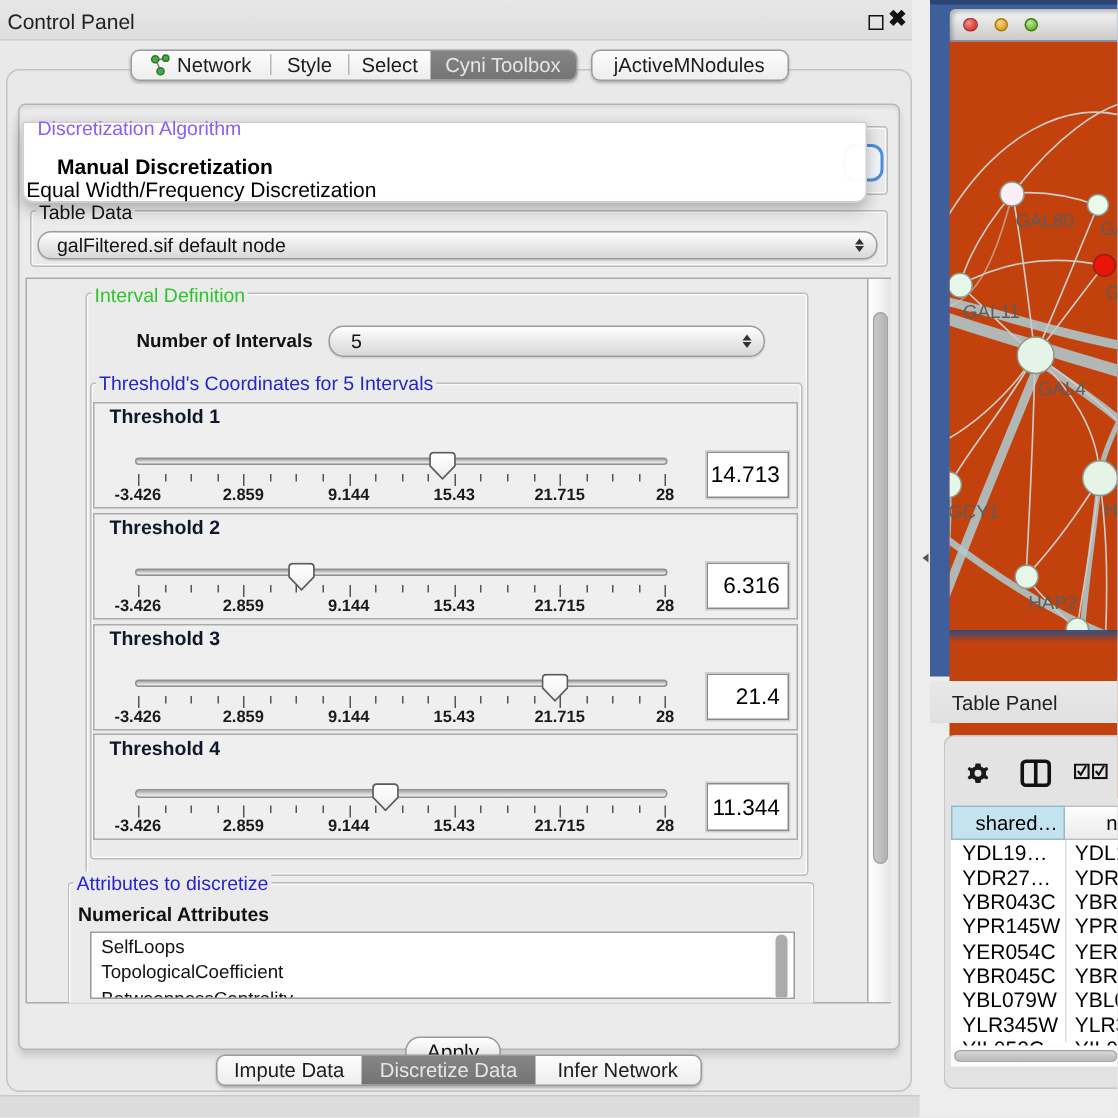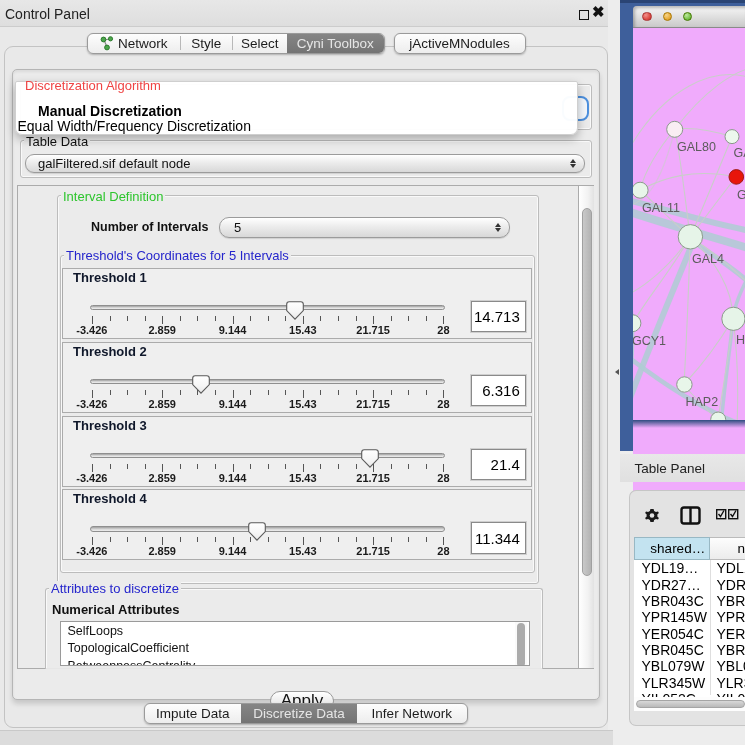--- a/index.html
+++ b/index.html
@@ -57,39 +57,39 @@
   outline:1px solid #cfcfcf; font-size:15px; color:#000; text-align:right; padding:6.5px 5.5px 0 0; }
 
 
 #attrlist { left:59.5px; top:620.5px; width:470px; height:45.5px; background:#ffffff; border:1px solid #9a9a9a; overflow:hidden; }
 .attritem { position:absolute; left:7px; font-size:12.5px; color:#111; }
 #attrscroll { position:absolute; right:1.5px; top:0.5px; width:12px; height:44.5px; background:#fafafa; }
 #attrthumb { position:absolute; left:2px; top:1px; width:8px; height:44px; border-radius:4px; background:#ababab; }
 
 
 #apply { left:270px; top:691px; width:64px; height:19.5px; background:linear-gradient(#ffffff,#ededed 50%,#dcdcdc);
-  border:1px solid #999; border-radius:10px; font-size:17px; color:#111; display:flex; align-items:center; justify-content:center; }
+  border:1px solid #999; border-radius:10px; font-size:14px; color:#111; display:flex; align-items:center; justify-content:center; }
 
 
 #popup { left:14.5px; top:80.5px; width:563.5px; height:54px; background:rgba(255,255,255,0.97);
   border:1px solid #cfcfcf; border-radius:2px 2px 7px 7px; box-shadow:0 4px 10px rgba(0,0,0,0.28); z-index:50; }
-#popup .ghost { position:absolute; left:9.5px; top:-4px; font-size:13px; color:#ef4444; }
+#popup .ghost { position:absolute; left:9.5px; top:-4px; font-size:13px; color:#8b5cf6; }
 #popup .sel { position:absolute; left:0; right:0; top:7px; text-align:center; font-size:13px; font-weight:bold; color:#a9a9a9; }
 #popup .it1 { position:absolute; left:1.5px; top:21px; font-size:14px; font-weight:bold; color:#000;margin-left:21px; }
 #popup .it2 { position:absolute; left:2px; top:36px; font-size:14px; color:#000; }
 
 
 #rightbg { left:608px; top:0; width:137px; height:745px; background:#ededed; }
 #bluewin { left:620px; top:0; width:125px; height:451px; background:#3e5f9b; }
 #bluewin .topline { position:absolute; left:0; top:0; width:100%; height:3px; background:#2a4474; }
 #nettitle { position:absolute; left:13px; top:6px; width:112px; height:21.5px;
   background:linear-gradient(#f7f7f7,#c9c9c9); border-bottom:1px solid #8a8a8a; border-radius:4px 0 0 0;
   box-shadow:inset 2px 2px 3px rgba(0,0,0,0.25); }
 .light { position:absolute; top:11.7px; width:9.4px; height:9.4px; border-radius:50%; }
-#netcanvas { position:absolute; left:13px; top:27.5px; width:112px; height:504px; background:#f0abfc; overflow:hidden; }
+#netcanvas { position:absolute; left:13px; top:27.5px; width:112px; height:504px; background:#c2410c; overflow:hidden; }
 #netshadow { position:absolute; left:13px; top:420px; width:112px; height:8px;
   background:linear-gradient(#2e4c80,rgba(62,95,155,0)); }
 
 #tptitle { left:620px; top:454px; width:125px; height:28px; background:linear-gradient(#e8e8e8,#e0e0e0); }
 #tptitle .t { position:absolute; left:14.5px; top:7px; font-size:13.5px; color:#222; }
 #tablepanel { left:629px; top:489.5px; width:116px; height:236.5px; background:#e3e3e3;
   border:1px solid #c6c6c6; border-radius:7px 0 0 7px; border-right:none; }
 #tablewhite { position:absolute; left:3.5px; top:46.5px; width:112.5px; height:171.5px; background:#ffffff; border-bottom:1px solid #b5b5b5; }
 .hcell { position:absolute; top:0; height:23px; font-size:13.5px; display:flex; align-items:center; justify-content:center; }
 .trow { position:absolute; left:0; width:100%; height:16.35px; font-size:14px; color:#000; }

